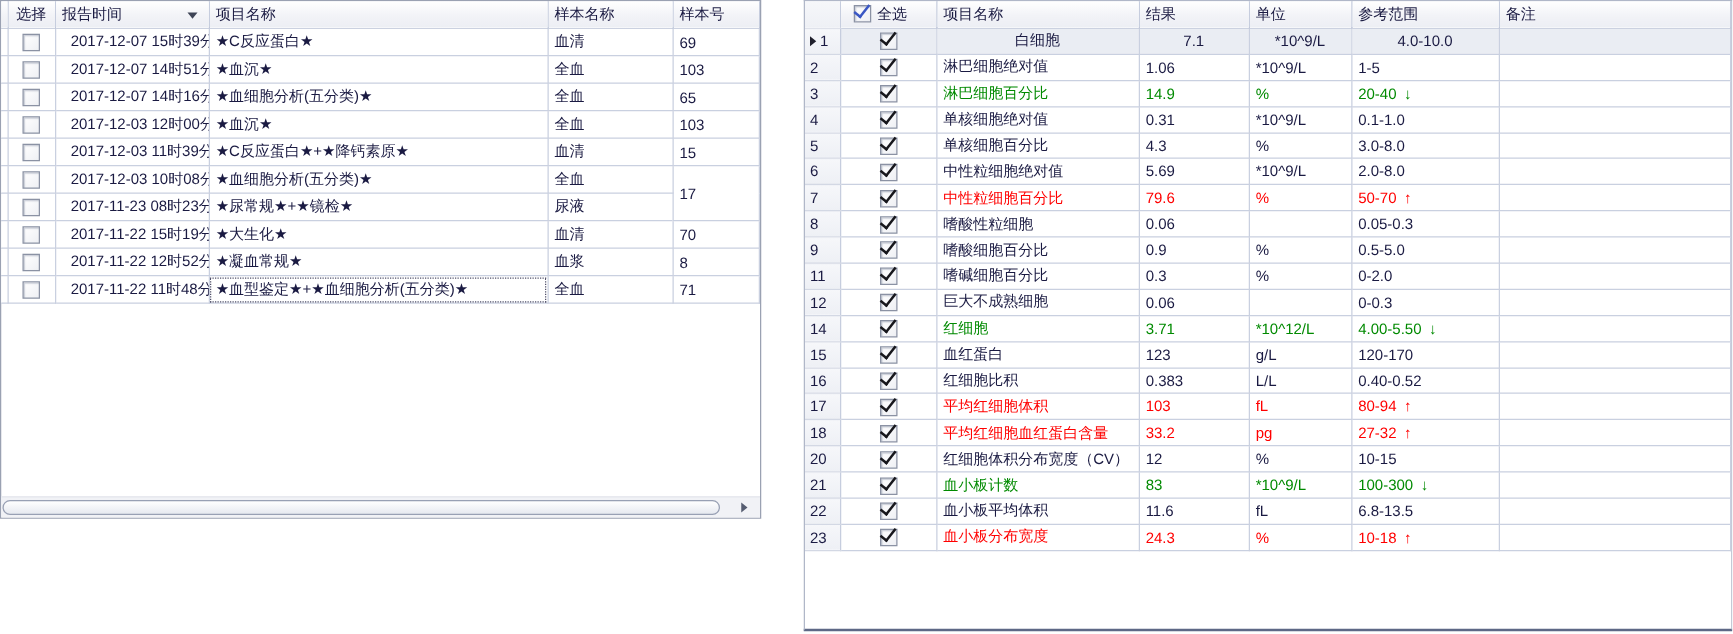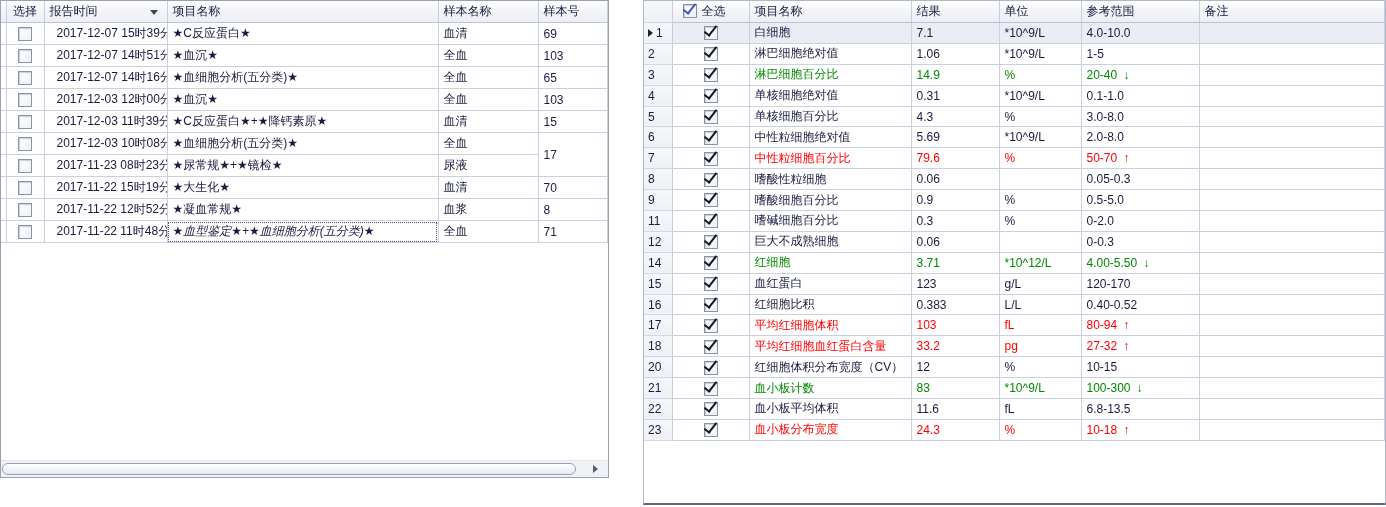--- a/index.html
+++ b/index.html
@@ -2,52 +2,52 @@
 <html style="--txt: #1a1a42; --high: #ff0000; --low: #008a00; --cur: #eaedf3; --line: #c9d0e0; --hdr: #eceef4;"><head>
 <meta charset="utf-8">
 <style>
   html,body{margin:0;padding:0;background:#ffffff;}
   #screen{
     position:relative; width:1386px; height:507px; overflow:hidden;
     font-family:"Liberation Sans","DejaVu Sans",sans-serif; font-size:12px;
     color:var(--txt,#1a1a42); background:#ffffff;
   }
   .panel{position:absolute; top:0; background:#fff; box-sizing:border-box;}
-  .panel.left{left:0; width:609px; height:478px; border:1px solid #9aa1b2;}
+  .panel.left{left:0; width:609px; height:415px; border:1px solid #9aa1b2;}
   .panel.right{left:643px; width:743px; height:505px; border:1px solid #b0b7c8; border-bottom:2px solid #5e6886;}
 
   table.grid{border-collapse:collapse; table-layout:fixed; width:100%;}
   table.grid th, table.grid td{
     vertical-align:middle; white-space:nowrap; overflow:hidden; text-overflow:clip;
     padding:0 5px; font-weight:normal; text-align:left;
   }
   table.grid th{
     height:21px;
     background:linear-gradient(180deg,#ffffff 0%,#f2f3f7 55%,var(--hdr,#eceef4) 100%);
     border-right:1px solid #c6cdde; border-bottom:1px solid #bac2d6;
     color:var(--txt,#1a1a42); position:relative;
   }
   table.grid td{border-right:1px solid var(--line,#c9d0e0); border-bottom:1px solid var(--line,#c9d0e0); background:#fff;}
 
   
   .lgrid tbody tr{height:22px;}
   .lgrid td.gut{padding:0;}
   .lgrid td.sel, .lgrid th.selh{text-align:center; padding:0;}
   .lgrid td.c-date{padding-left:12px;margin-left:41px;}
-  .lgrid td.focus{outline:1px dotted #50506a; outline-offset:-2px;font-style:italic;}
+  .lgrid td.focus{outline:1px dotted #50506a; outline-offset:-2px;}
 
   
   .rgrid tbody tr{height:20.9px;}
   .rgrid th.num, .rgrid td.num{
     background:linear-gradient(180deg,#f6f7fa,#eef0f5);
     border-right:1px solid #c6cdde; border-bottom:1px solid #d3d8e4; padding:0 0 0 4px;
   }
   .rgrid td.ck{text-align:center; padding:0;}
   .rgrid th.ckh{padding-left:10px;}
-  .rgrid tr.cur td:not(.num){background:var(--cur,#eaedf3);}
+  .rgrid tr.cur td:not(.num){background:var(--cur,#eaedf3);text-align:center;}
   .rgrid tr.st-high td:not(.num){color:var(--high,#ff0000);}
   .rgrid tr.st-low  td:not(.num){color:var(--low,#008a00);}
   .rgrid td .flag{margin-left:6px; font-weight:bold;}
 
   
   .cb{
     display:inline-block; width:12px; height:12px; position:relative; vertical-align:middle;
     border:1px solid #8b92a4; background:linear-gradient(135deg,#ffffff,#eef0f4);
     box-shadow:inset 1px 1px 1px rgba(110,120,145,.35);
   }

